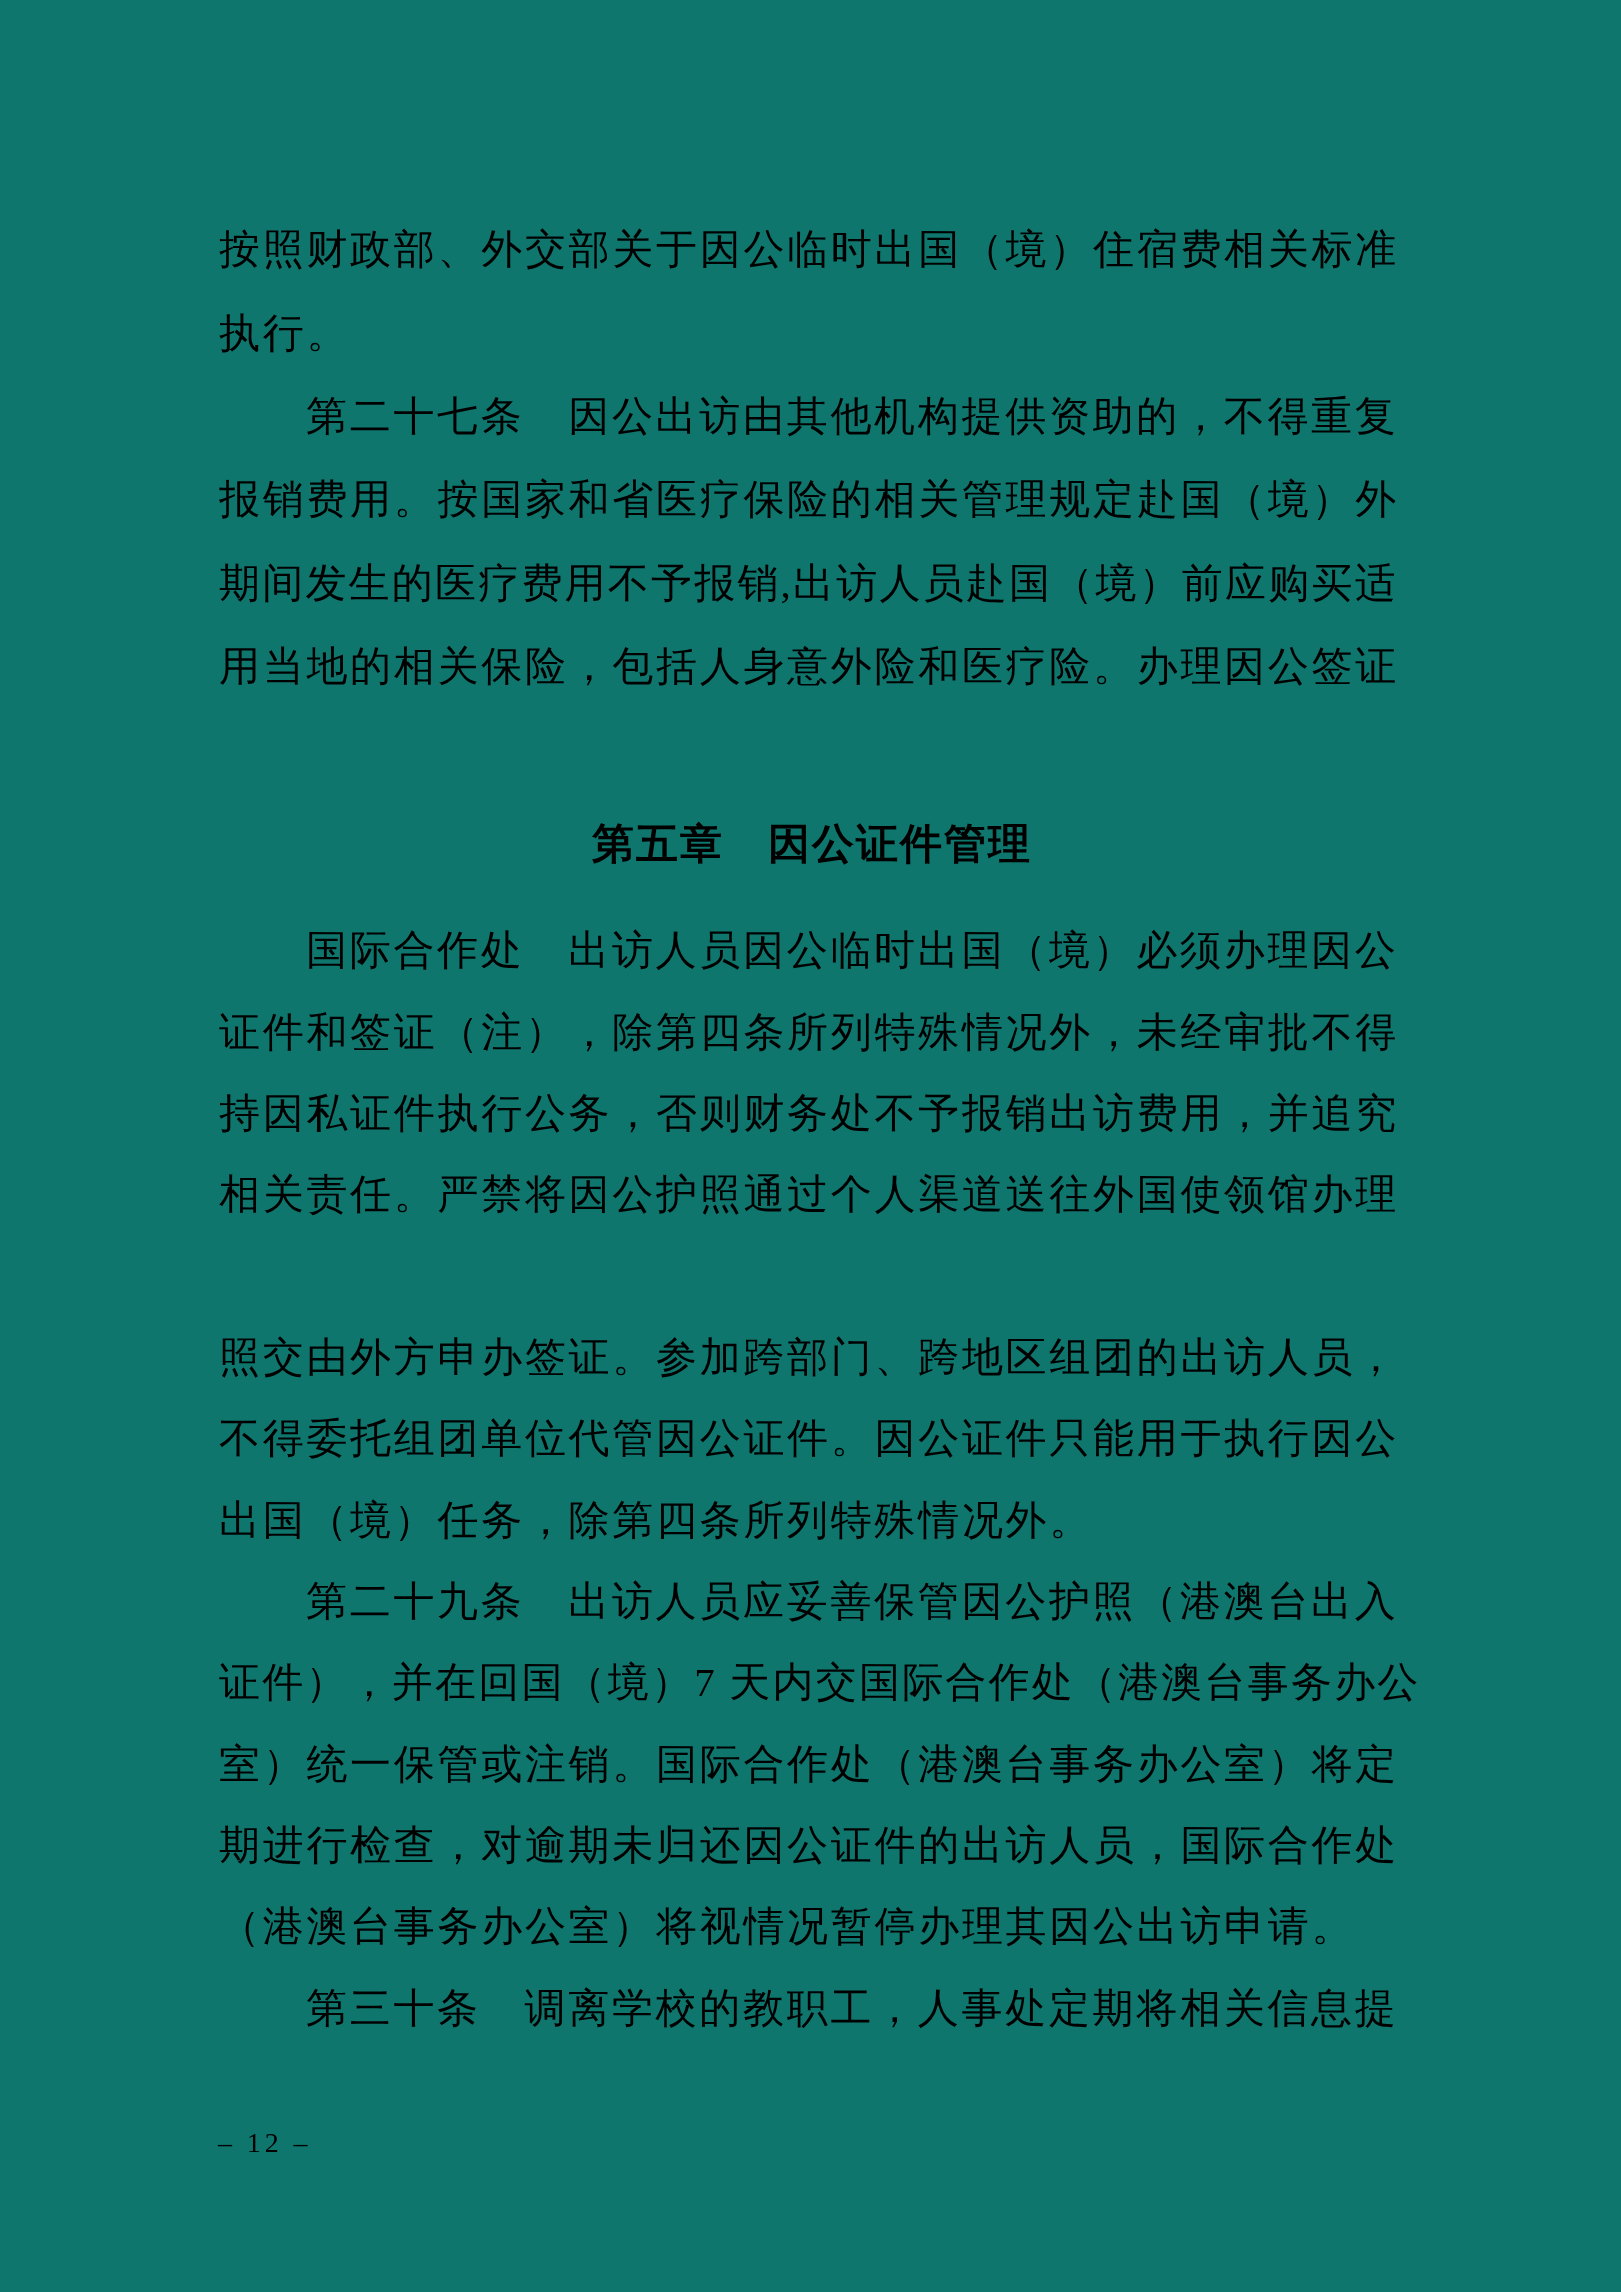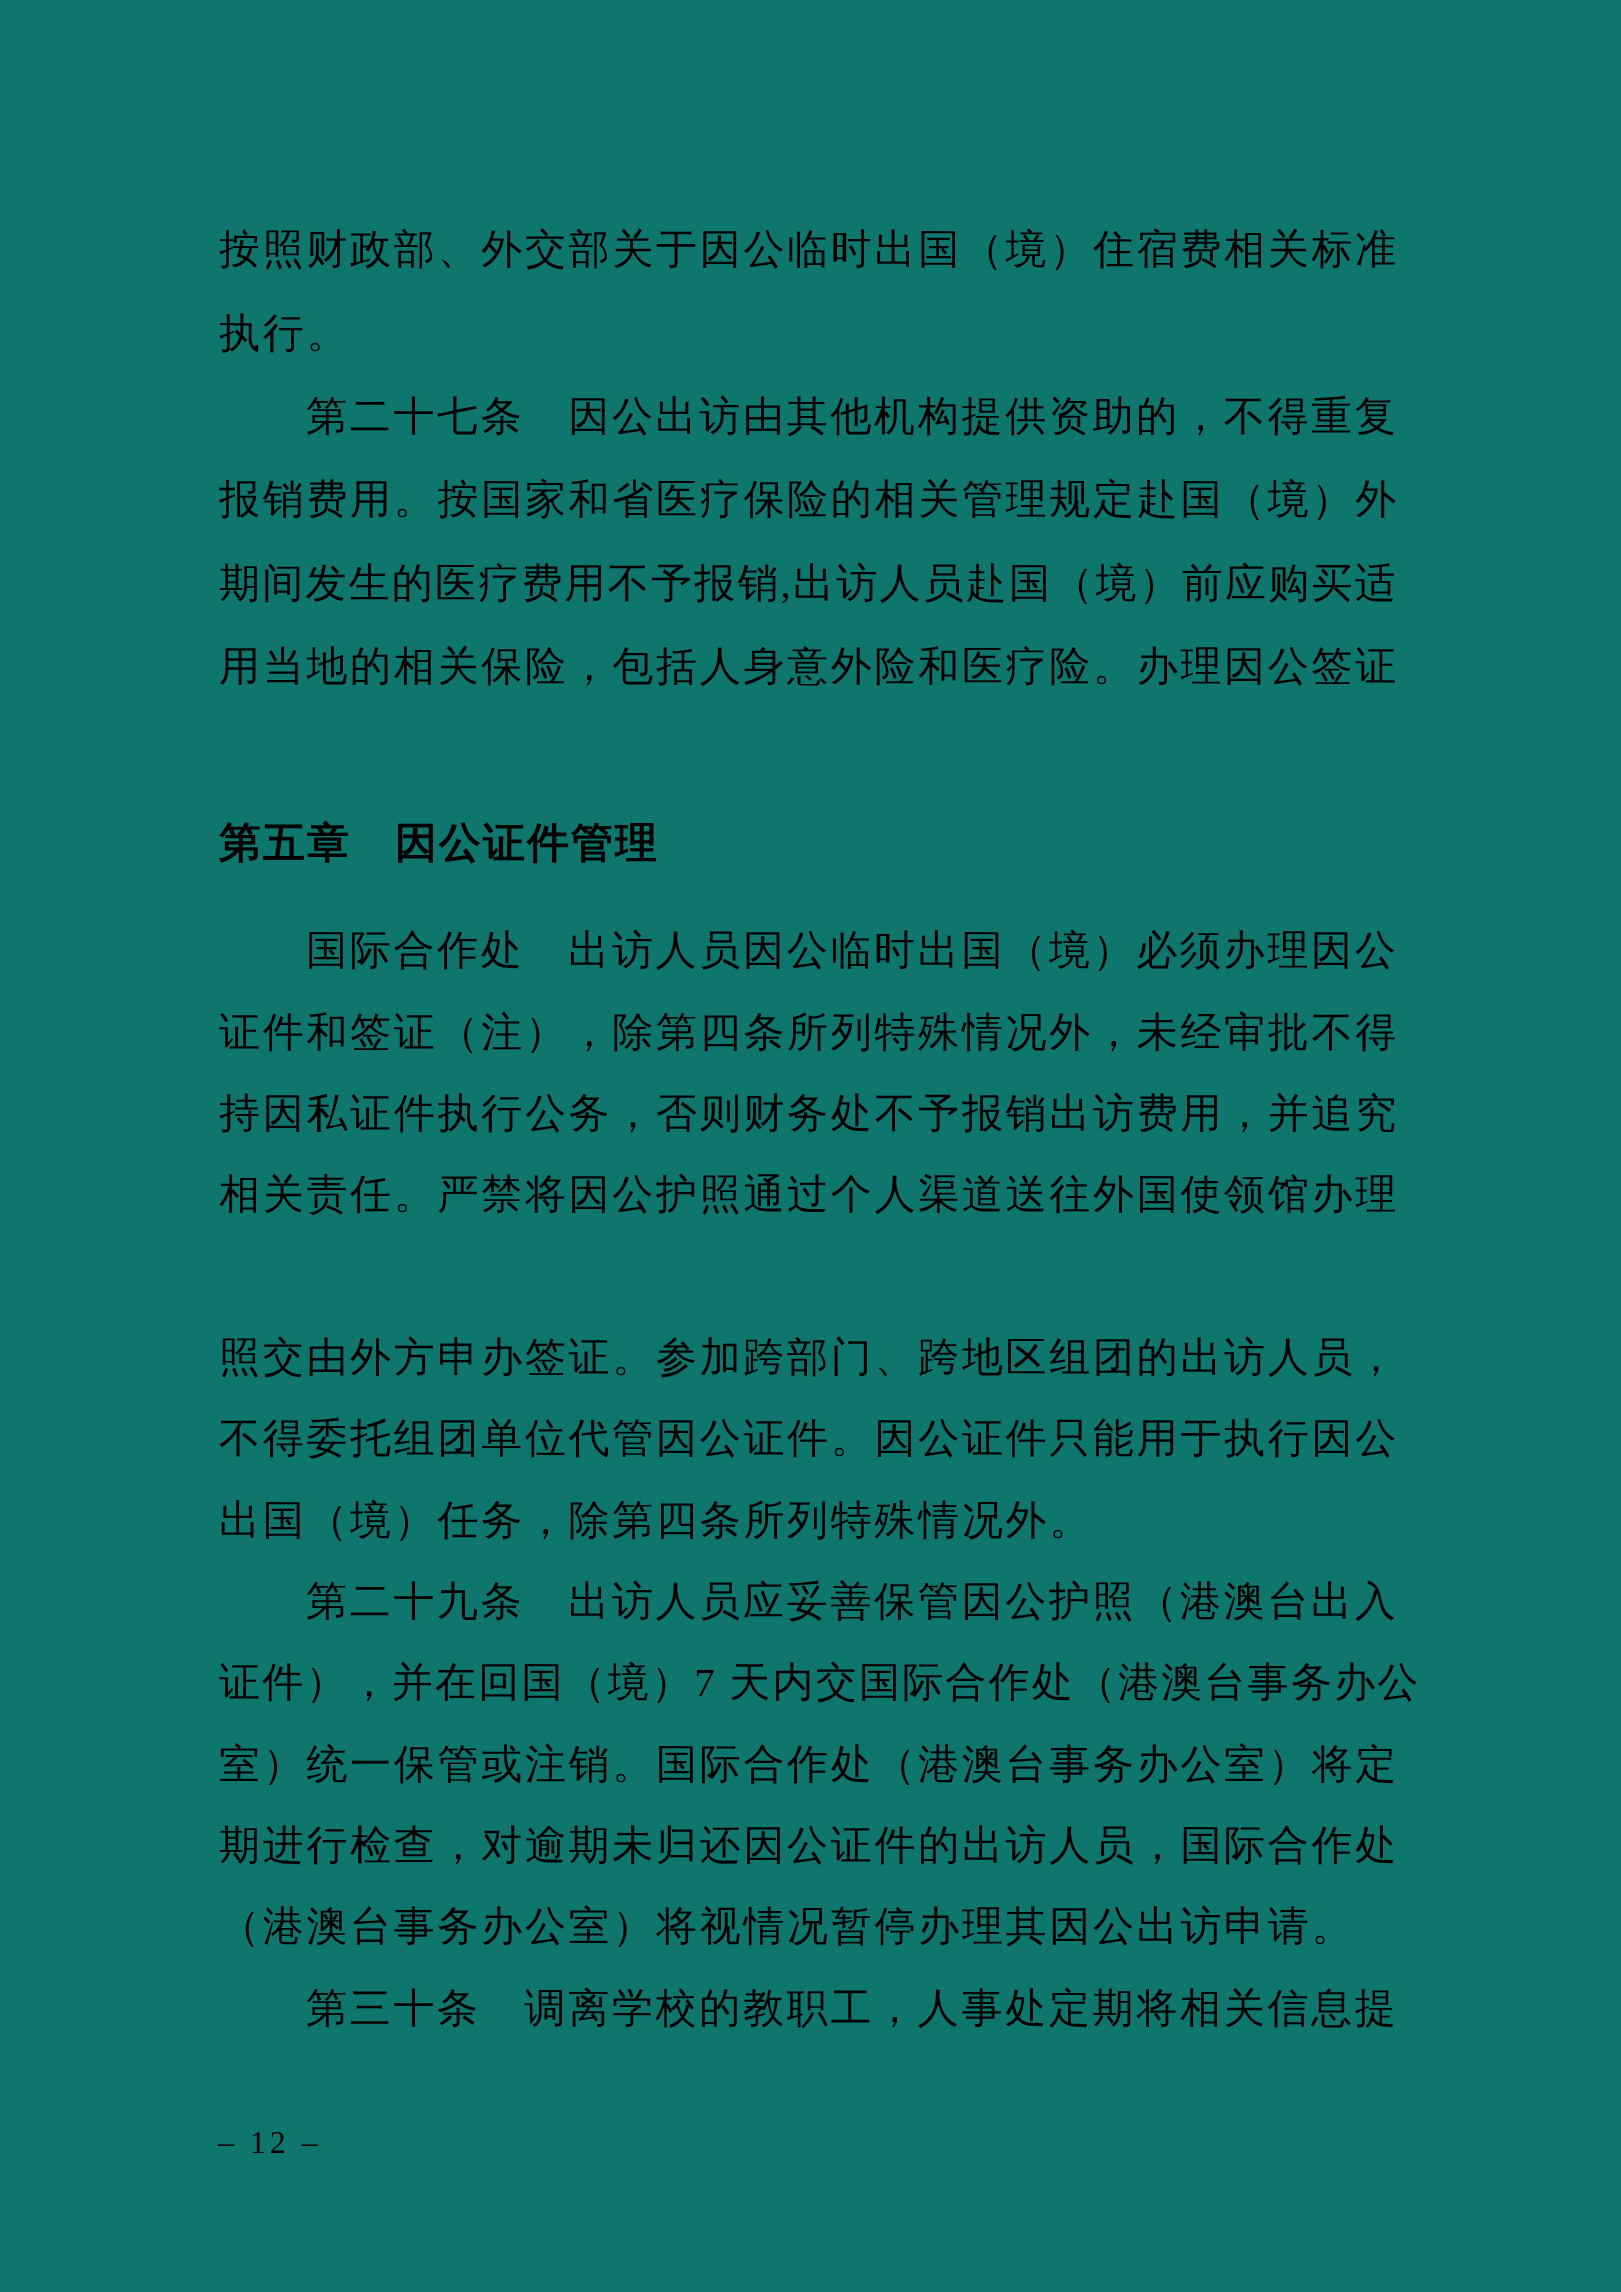--- a/index.html
+++ b/index.html
@@ -29,31 +29,31 @@
   .line.indent { padding-left: 87px; }
   .lead { font-weight: 400; }
   .heading {
     position: absolute;
     left: 219px;
     width: 1186px;
     top: 821px;
     font-size: 42px;
     line-height: 45px;
     font-weight: 700;
-    font-family: Liberation Serif, serif;
+    font-family: Liberation Sans, sans-serif;
     letter-spacing: 2px;
-    text-align: left;
+    text-align: center;
     white-space: nowrap;
     color: #000000;
   }
   .pagenum {
     position: absolute;
     left: 218px;
     top: 2125px;
-    font-size: 32px;
+    font-size: 28px;
     line-height: 35px;
     letter-spacing: 3.9px;
     color: #000000;
     white-space: nowrap;
   }
 </style>
 </head>
 <body>
 
 <div class="page">

